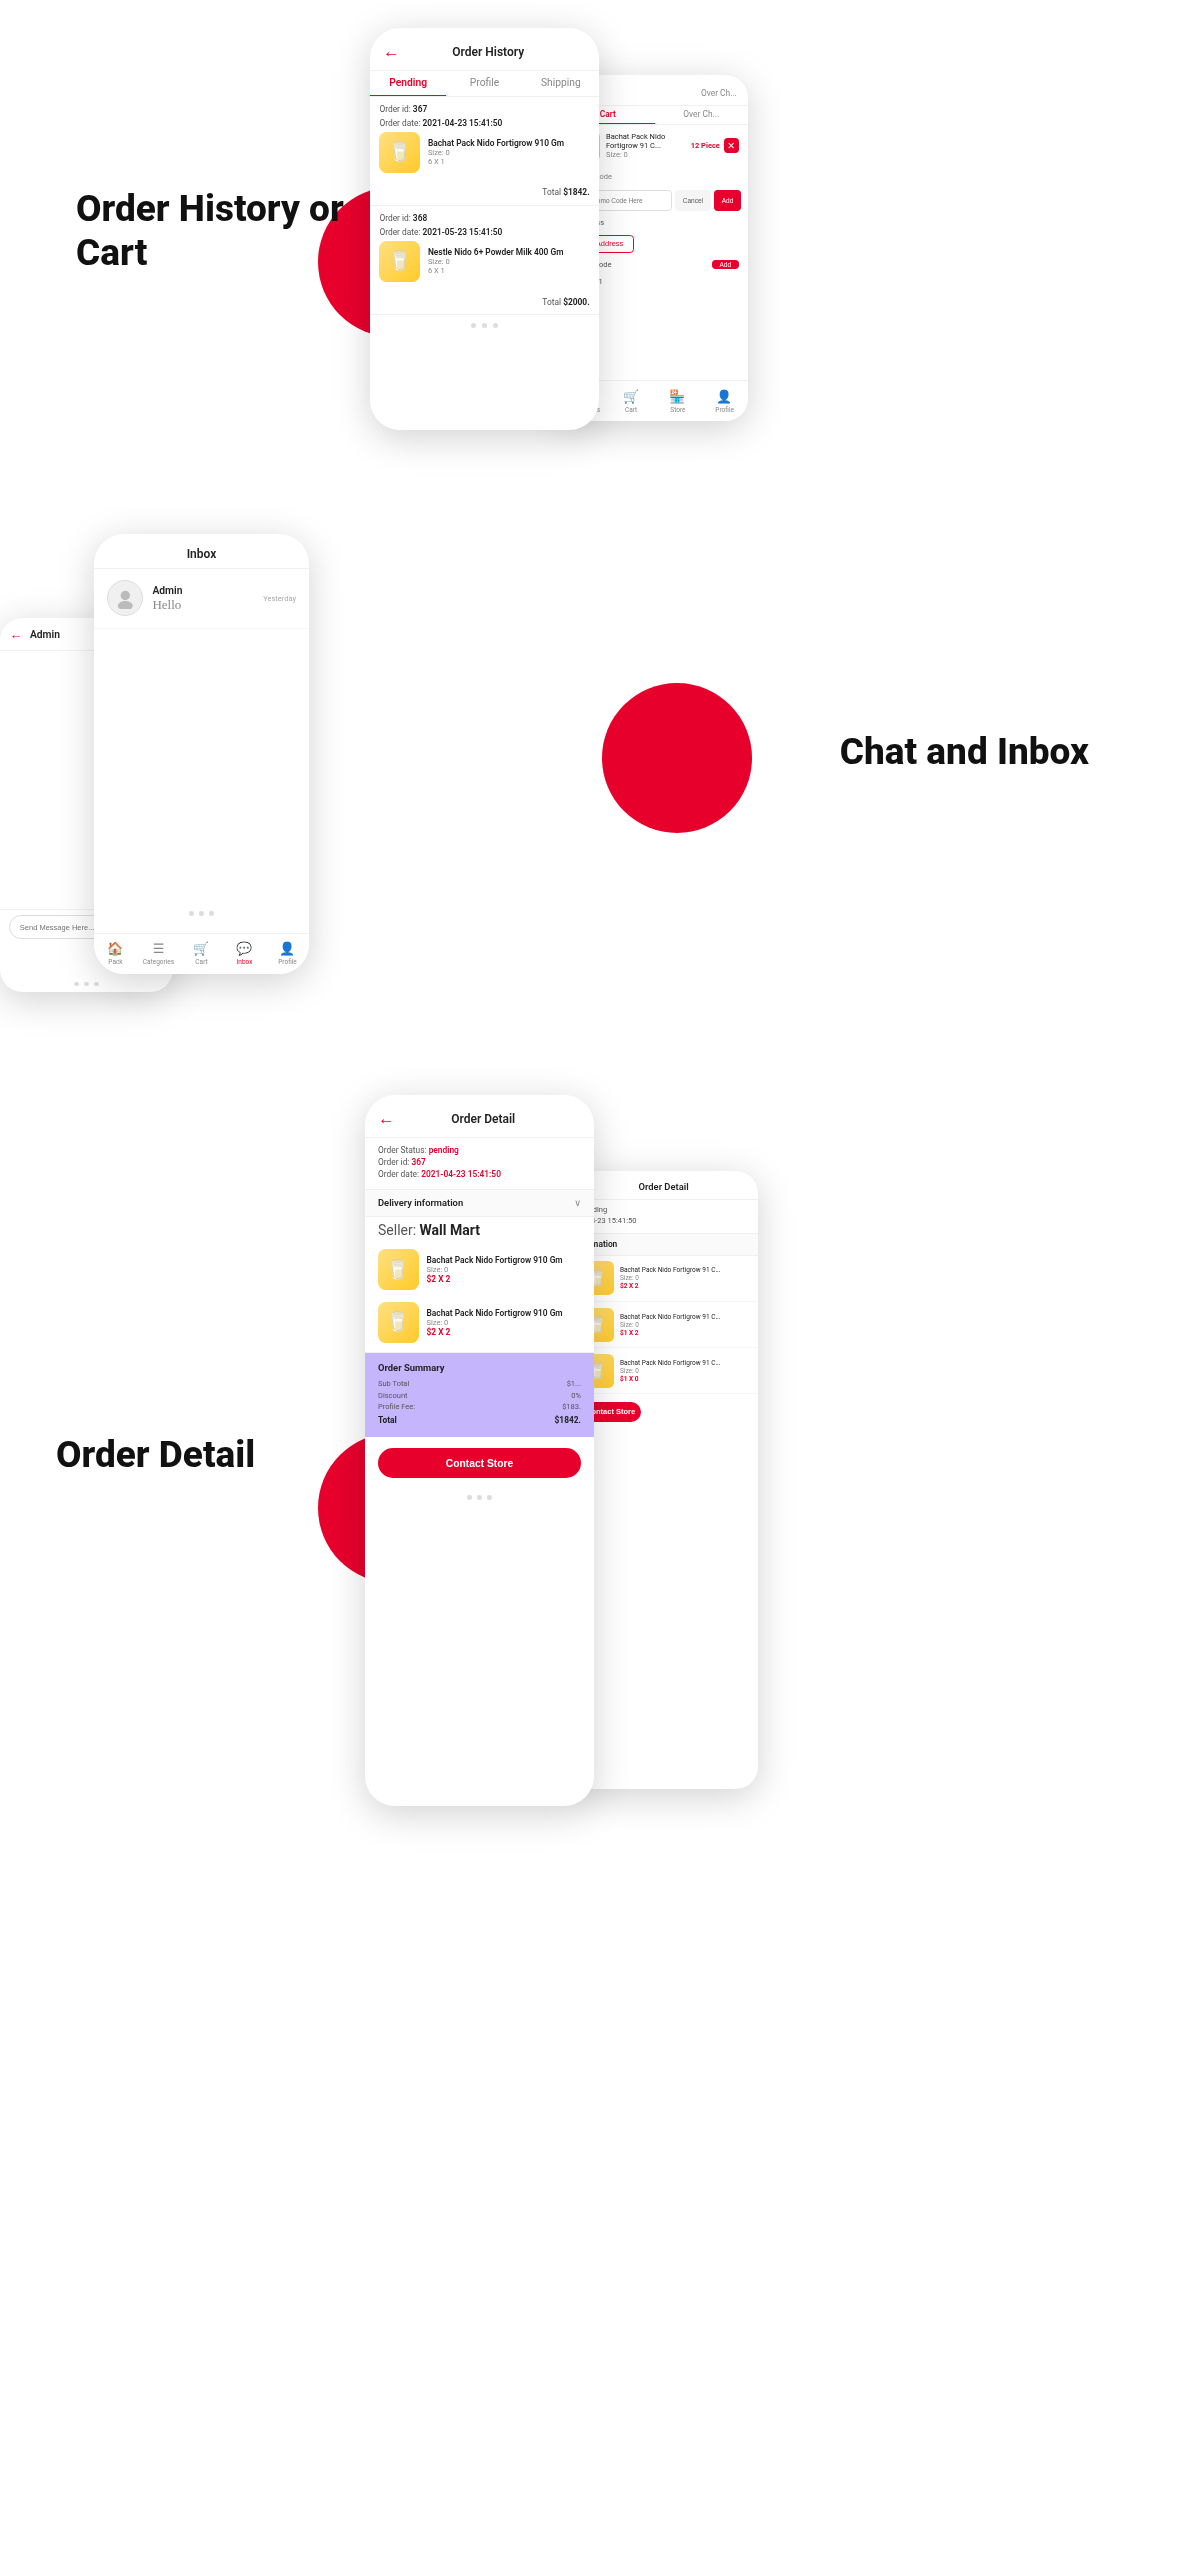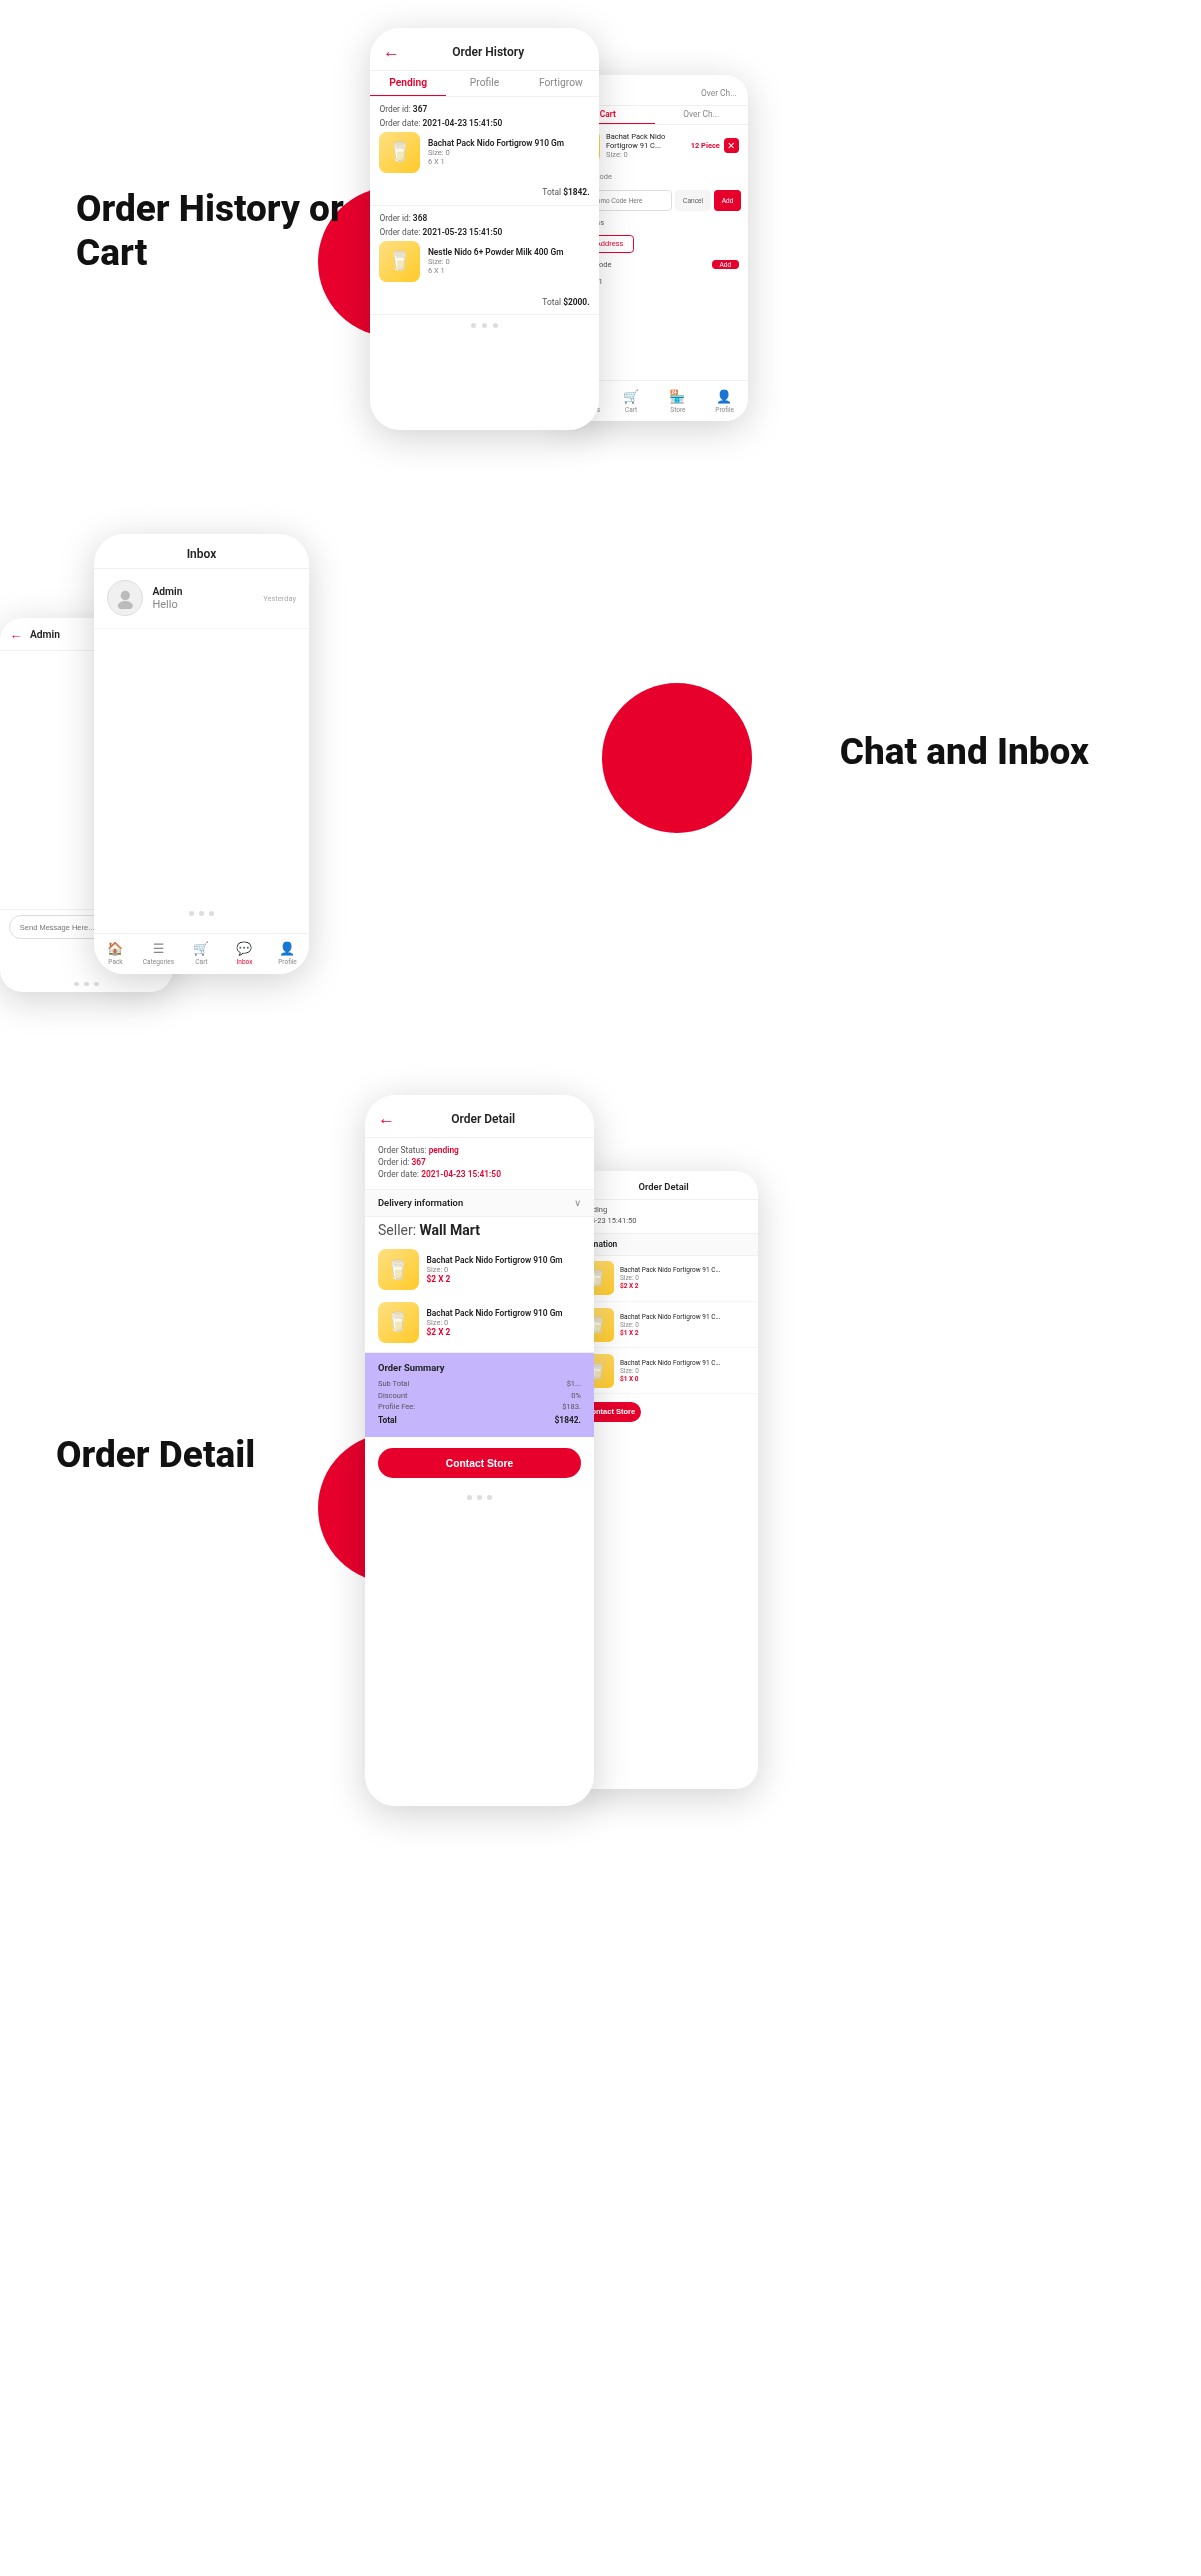--- a/index.html
+++ b/index.html
@@ -341,21 +341,21 @@
       background: #f0f0f0;
       display: flex;
       align-items: center;
       justify-content: center;
       font-size: 17px;
       flex-shrink: 0;
       border: 0.9px solid #ddd;
     }
     .chat-info { flex: 1; }
     .chat-name { font-size: 10.3px; font-weight: 600; color: #222; }
-    .chat-preview { font-size: 11px; color: #888; }
+    .chat-preview { font-size: 13px; color: #888; font-family: Liberation Serif, serif; }
     .chat-time { font-size: 7.5px; color: #aaa; }
 
     
     .chat-phone {
       width: 173px;
       height: 374px;
       top: 103px;
       left: 0px;
       z-index: 0;
       border-radius: 22.5px;
@@ -574,21 +574,21 @@
   <div class="phone-mockup order-history-phone" style="z-index:2;">
 
     <div class="phone-header">
       <span class="back-arrow">←</span>
       <span class="phone-title">Order History</span>
     </div>
 
     <div class="tab-bar">
       <div class="tab-item active">Pending</div>
       <div class="tab-item">Profile</div>
-      <div class="tab-item">Fortigrow</div>
+      <div class="tab-item">Shipping</div>
     </div>
 
     <div class="order-block">
       <div class="order-meta">Order id: <span>367</span></div>
       <div class="order-meta">Order date: <span>2021-04-23 15:41:50</span></div>
       <div class="order-item-row">
         <div class="product-img-placeholder">🥛</div>
         <div>
           <div class="order-item-info">Bachat Pack Nido Fortigrow 910 Gm</div>
           <div class="order-item-sub">Size: 0</div>

